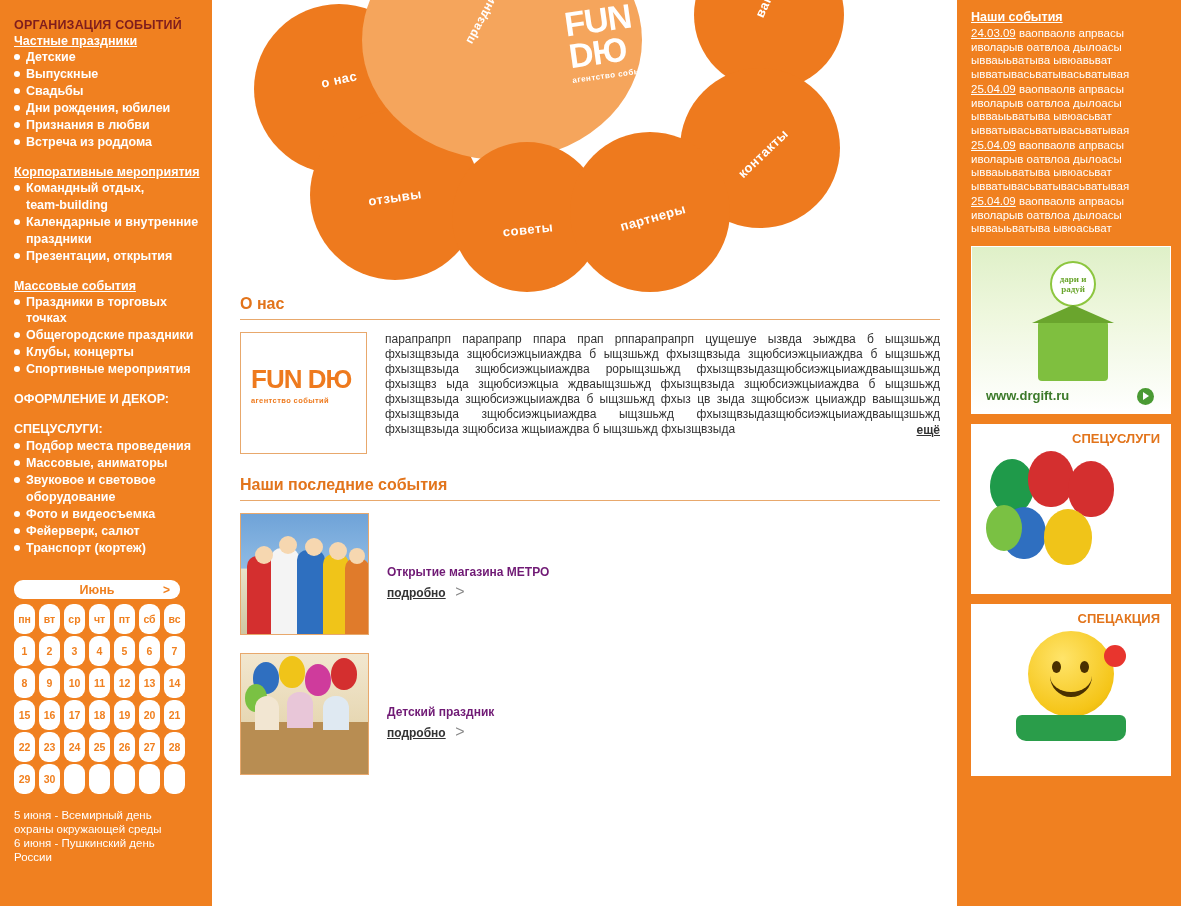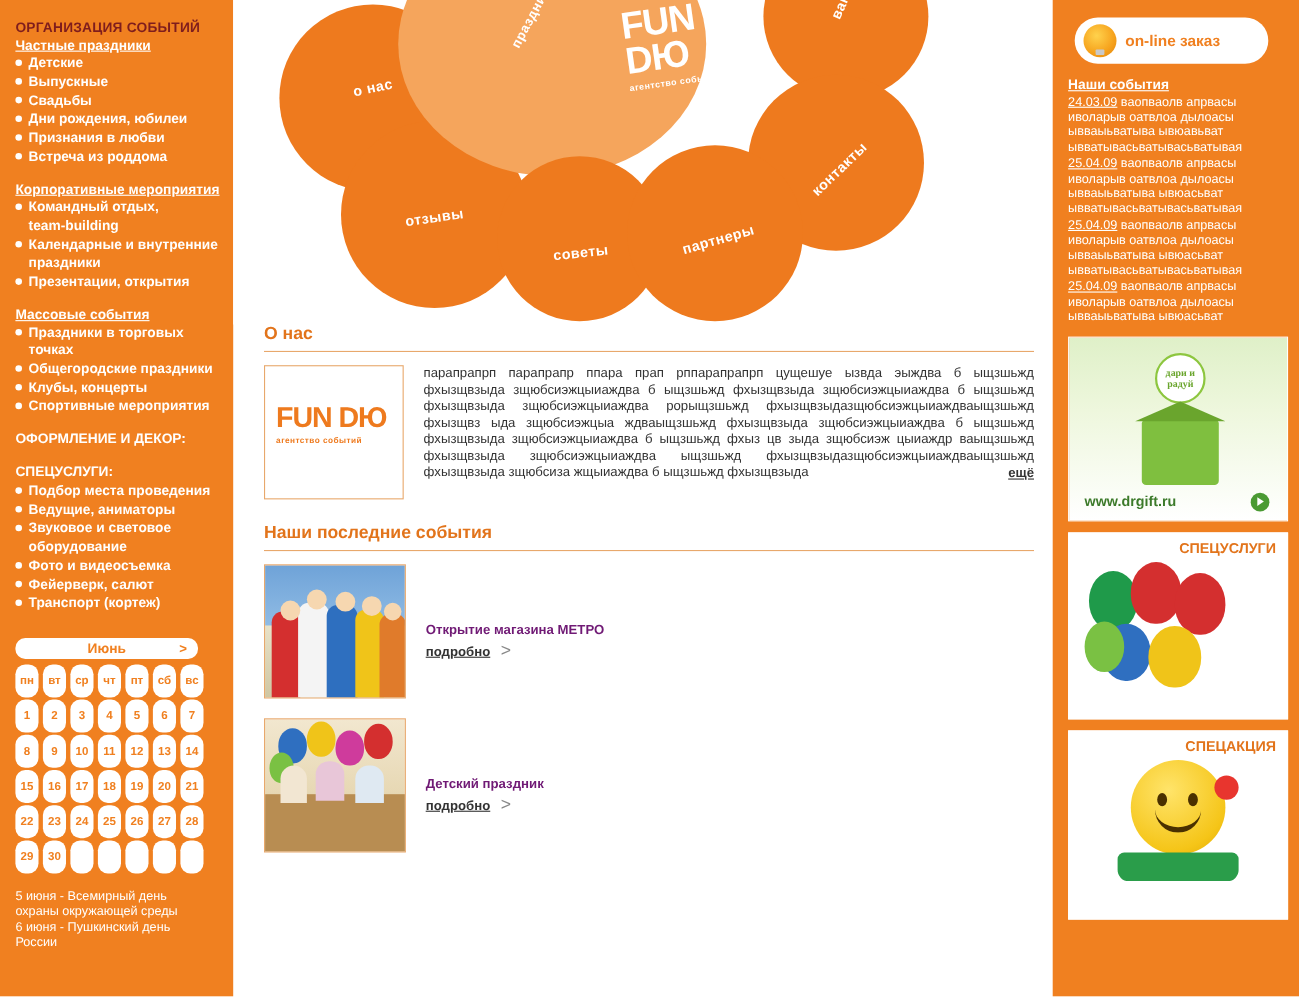--- a/index.html
+++ b/index.html
@@ -463,21 +463,21 @@
       <li class="nav-item">Клубы, концерты</li>
       <li class="nav-item">Спортивные мероприятия</li>
     </ul>
 
     <div class="gap"></div>
     <div class="plain-head">ОФОРМЛЕНИЕ И ДЕКОР:</div>
     <div class="gap"></div>
     <div class="plain-head">СПЕЦУСЛУГИ:</div>
     <ul class="nav-list">
       <li class="nav-item">Подбор места проведения</li>
-      <li class="nav-item">Ведущие, аниматоры</li>
+      <li class="nav-item">Массовые, аниматоры</li>
       <li class="nav-item">Звуковое и световое</li>
       <li class="nav-item cont">оборудование</li>
       <li class="nav-item">Фото и видеосъемка</li>
       <li class="nav-item">Фейерверк, салют</li>
       <li class="nav-item">Транспорт (кортеж)</li>
     </ul>
 
     <div class="cal">
       <div class="cal-head">
         <span class="cal-month">Июнь</span>
@@ -626,24 +626,20 @@
       <div class="event-body">
         <div class="event-name">Детский праздник</div>
         <span class="detail-link">подробно</span>
         <span class="detail-arrow">&gt;</span>
       </div>
     </div>
   </div>
 
   <div class="right-col">
 
-    <div class="order-btn">
-      <span class="bulb"></span>
-      <span class="order-text">on-line заказ</span>
-    </div>
 
     <div class="news-head">Наши события</div>
 
     <div class="news-item">
       <span class="news-date">24.03.09</span>
       <span>ваопваолв апрвасы иволарыв оатвлоа дылоасы ывваыьватыва ывюавьват ывватывасьватывасьватывая</span>
     </div>
     <div class="news-item">
       <span class="news-date">25.04.09</span>
       <span>ваопваолв апрвасы иволарыв оатвлоа дылоасы ывваыьватыва ывюасьват ывватывасьватывасьватывая</span>

